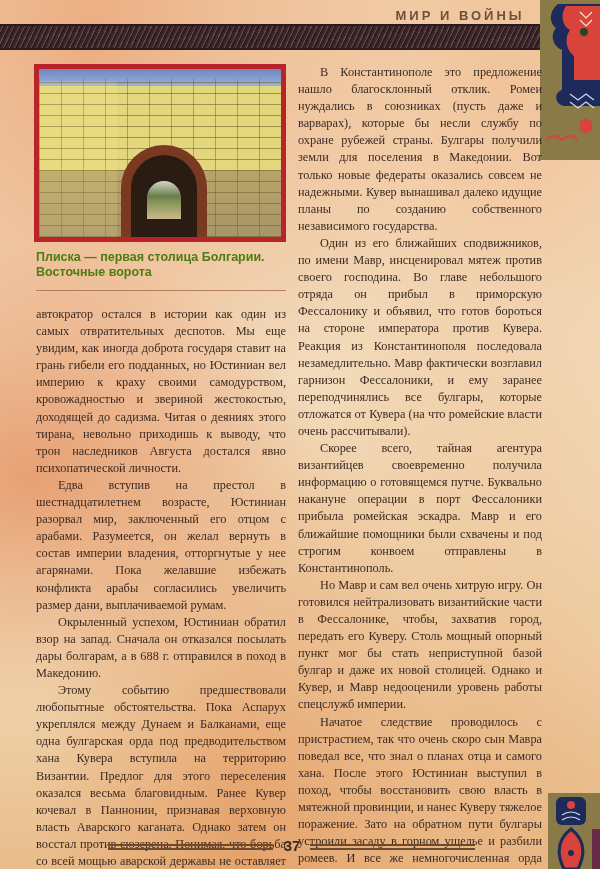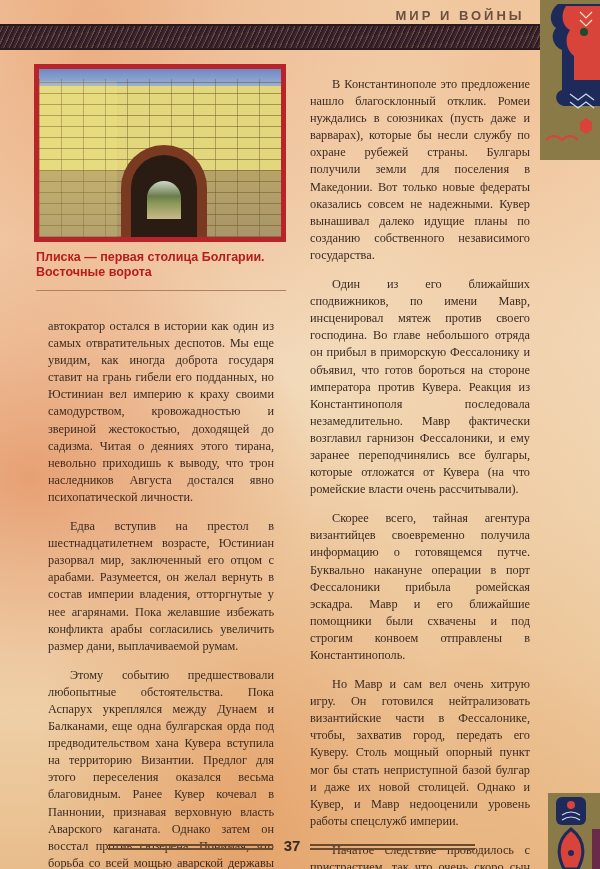--- a/index.html
+++ b/index.html
@@ -58,30 +58,30 @@
     background: #2a1c12; border-radius: 33px 33px 0 0; overflow: hidden;
   }
   .arch-view {
     position: absolute; left: 16px; right: 16px; top: 26px; bottom: 18px;
     background: linear-gradient(180deg, #cfd8c8 0%, #6a7d4a 40%, #8c9a5a 60%, #c9b98a 100%);
     border-radius: 18px 18px 0 0;
   }
   .caption {
     position: absolute; top: 250px; left: 36px; width: 250px;
     font-family: "Liberation Sans", sans-serif; font-weight: bold; font-size: 12.5px;
-    line-height: 15px; color: #b91c1c;
+    line-height: 15px; color: #4d7c0f;
   }
   .caption-rule {
     position: absolute; top: 290px; left: 36px; width: 250px; height: 1px; background: #b28060;
   }
   .col {
     position: absolute; font-size: 12.3px; line-height: 17.1px; text-align: justify;
     color: #3b2b24;
   }
-  .col p { margin: 12px; text-indent: 0; }
+  .col p { margin: 0; text-indent: 0; }
   .col p.indent { text-indent: 22px; }
   .col-left { top: 306px; left: 36px; width: 250px; }
   .col-right { top: 64px; left: 298px; width: 244px; }
   .footer {
     position: absolute; top: 840px; left: 108px; width: 440px; height: 20px;
   }
   .footer .rule {
     position: absolute; top: 4px; height: 6px; border-top: 2px solid #6b4a2e; border-bottom: 2px solid #6b4a2e; box-sizing: border-box;
   }
   .footer .rule.l { left: 0; width: 165px; }
@@ -123,20 +123,21 @@
         </div>
     </div>
   </div>
 
   <div class="caption">Плиска — первая столица Болгарии. Восточные ворота</div>
   <div class="caption-rule"></div>
 
   <div class="col col-left">
     <p>автократор остался в истории как один из самых отвратительных деспотов. Мы еще увидим, как иногда доброта государя ставит на грань гибели его подданных, но Юстиниан вел империю к краху своими самодурством, кровожадностью и звериной жестокостью, доходящей до садизма. Читая о деяниях этого тирана, невольно приходишь к выводу, что трон наследников Августа достался явно психопатической личности.</p>
     <p class="indent">Едва вступив на престол в шестнадцатилетнем возрасте, Юстиниан разорвал мир, заключенный его отцом с арабами. Разумеется, он желал вернуть в состав империи владения, отторгнутые у нее агарянами. Пока желавшие избежать конфликта арабы согласились увеличить размер дани, выплачиваемой румам.</p>
+    <p class="indent">Окрыленный успехом, Юстиниан обратил взор на запад. Сначала он отказался посылать дары болгарам, а в 688 г. отправился в поход в Македонию.</p>
     <p class="indent">Этому событию предшествовали любопытные обстоятельства. Пока Аспарух укреплялся между Дунаем и Балканами, еще одна булгарская орда под предводительством хана Кувера вступила на территорию Византии. Предлог для этого переселения оказался весьма благовидным. Ранее Кувер кочевал в Паннонии, признавая верховную власть Аварского каганата. Однако затем он восстал против сюзерена. Понимая, что борьба со всей мощью аварской державы не оставляет ему шансов на успех, хан покинул пределы каганата и обратился к василевсу с просьбой выделить его племени округ для расселения в империи.</p>
   </div>
 
   <div class="col col-right">
     <p class="indent">В Константинополе это предложение нашло благосклонный отклик. Ромеи нуждались в союзниках (пусть даже и варварах), которые бы несли службу по охране рубежей страны. Булгары получили земли для поселения в Македонии. Вот только новые федераты оказались совсем не надежными. Кувер вынашивал далеко идущие планы по созданию собственного независимого государства.</p>
     <p class="indent">Один из его ближайших сподвижников, по имени Мавр, инсценировал мятеж против своего господина. Во главе небольшого отряда он прибыл в приморскую Фессалонику и объявил, что готов бороться на стороне императора против Кувера. Реакция из Константинополя последовала незамедлительно. Мавр фактически возглавил гарнизон Фессалоники, и ему заранее переподчинялись все булгары, которые отложатся от Кувера (на что ромейские власти очень рассчитывали).</p>
     <p class="indent">Скорее всего, тайная агентура византийцев своевременно получила информацию о готовящемся путче. Буквально накануне операции в порт Фессалоники прибыла ромейская эскадра. Мавр и его ближайшие помощники были схвачены и под строгим конвоем отправлены в Константинополь.</p>
     <p class="indent">Но Мавр и сам вел очень хитрую игру. Он готовился нейтрализовать византийские части в Фессалонике, чтобы, захватив город, передать его Куверу. Столь мощный опорный пункт мог бы стать неприступной базой булгар и даже их новой столицей. Однако и Кувер, и Мавр недооценили уровень работы спецслужб империи.</p>
     <p class="indent">Начатое следствие проводилось с пристрастием, так что очень скоро сын Мавра поведал все, что знал о планах отца и самого хана. После этого Юстиниан выступил в поход, чтобы восстановить свою власть в мятежной провинции, и нанес Куверу тяжелое поражение. Зато на обратном пути булгары устроили засаду в горном ущелье и разбили ромеев. И все же немногочисленная орда Кувера не могла решающим образом повлиять на военно-политическую обстановку в регионе. Исторические источники не содержат сведений о дальнейшей судьбе этого человека. А вот десятки тысяч славян, примкнувших к мятежу Кувера, по повелению василевса депортировали в Малую Азию.</p>
 

